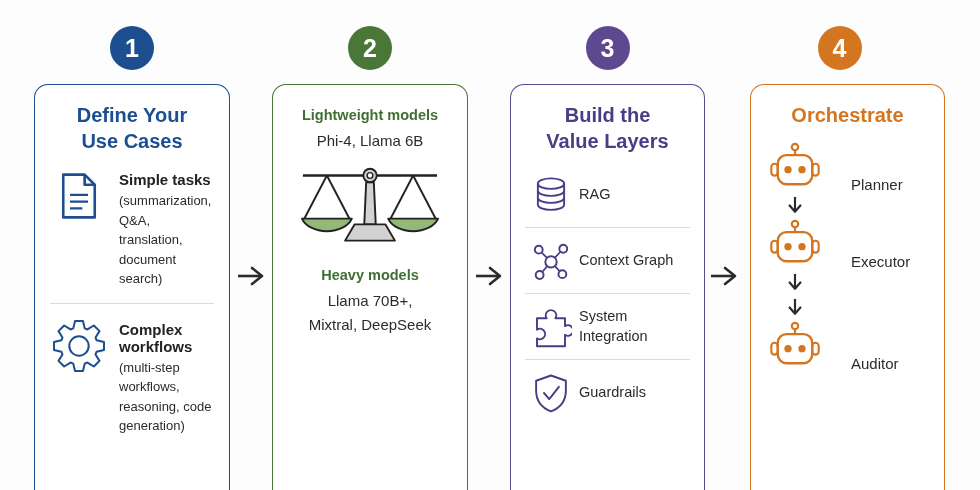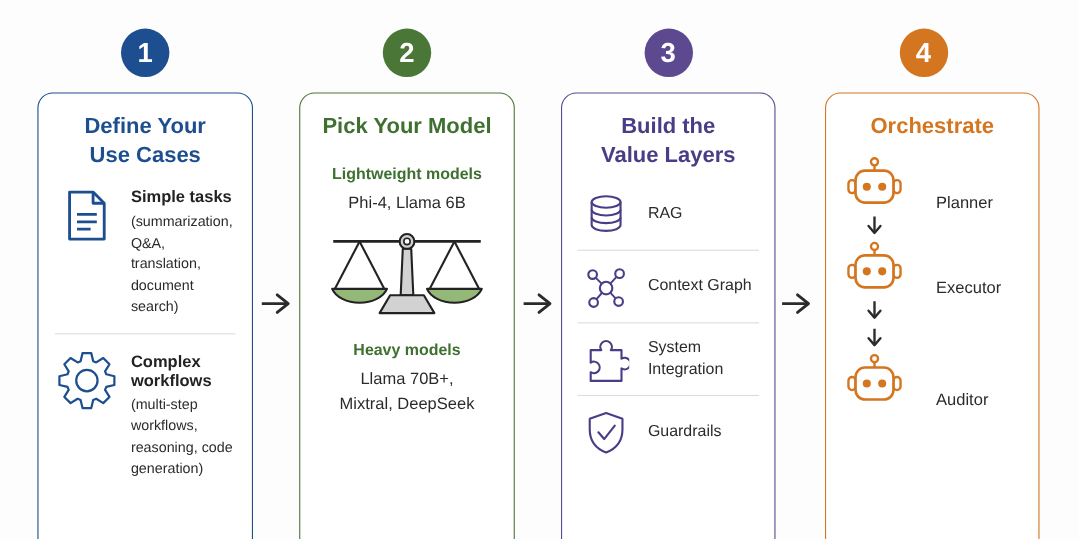--- a/index.html
+++ b/index.html
@@ -27,21 +27,21 @@
   .item-title{font-size:15px;font-weight:bold;color:#222;margin:2px 0 3px;}
   .item-desc{font-size:13px;line-height:1.5;}
   .divider{height:1px;background:#dcdcdc;margin:14px 15px 0;}
   
   .p2 .center{display:flex;flex-direction:column;align-items:center;}
   .sub-label{color:#3e7030;font-weight:bold;font-size:14.5px;}
   .models{font-size:15px;margin-top:6px;text-align:center;line-height:1.55;}
   .lw{margin-top:22px;} .scale-wrap{margin-top:12px;} .hv{margin-top:12px;}
   
   .layers{margin-top:8px;}
-  .layer-row{display:flex;align-items:center;gap:17px;padding:0 19px;height:65px;}
+  .layer-row{display:flex;align-items:center;gap:7px;padding:0 19px;height:65px;}
   .layer-label{font-size:14.5px;width:100px;line-height:1.35;}
   .layer-div{height:1px;background:#dcdcdc;margin:0 14px;}
   
   .agents{margin-top:12px;display:flex;flex-direction:column;}
   .agent-row{display:flex;align-items:flex-end;}
   .agent-icon-cell{width:88px;display:flex;justify-content:center;}
   .agent-label{font-size:15px;margin-left:12px;}
   .arrow-down-row{width:88px;height:25px;display:flex;justify-content:center;align-items:center;}
   svg{display:block;}
 </style>
@@ -94,21 +94,20 @@
       <path d="M16,4 L26,12 L16,20" fill="none" stroke="#2b2b2e" stroke-width="2.6" stroke-linecap="round" stroke-linejoin="round"></path>
     </svg>
   </div>
 
   <div class="col w2">
     <div class="badge b2">
       <span>2</span>
     </div>
     <div class="panel p2">
       <div class="center">
-        <div class="p-title t2">Pick Your Model</div>
         <div class="sub-label lw">Lightweight models</div>
         <div class="models">Phi-4, Llama 6B</div>
         <div class="scale-wrap">
           <svg width="182" height="91" viewBox="0 0 190 95">
             <line x1="50" y1="12" x2="26" y2="58" stroke="#222" stroke-width="2"></line>
             <line x1="50" y1="12" x2="74" y2="58" stroke="#222" stroke-width="2"></line>
             <line x1="140" y1="12" x2="116" y2="58" stroke="#222" stroke-width="2"></line>
             <line x1="140" y1="12" x2="164" y2="58" stroke="#222" stroke-width="2"></line>
             <path d="M24,57 A27,18 0 0 0 76,57 Z" fill="#93b877" stroke="#222" stroke-width="2" stroke-linejoin="round"></path>
             <path d="M114,57 A27,18 0 0 0 166,57 Z" fill="#93b877" stroke="#222" stroke-width="2" stroke-linejoin="round"></path>

